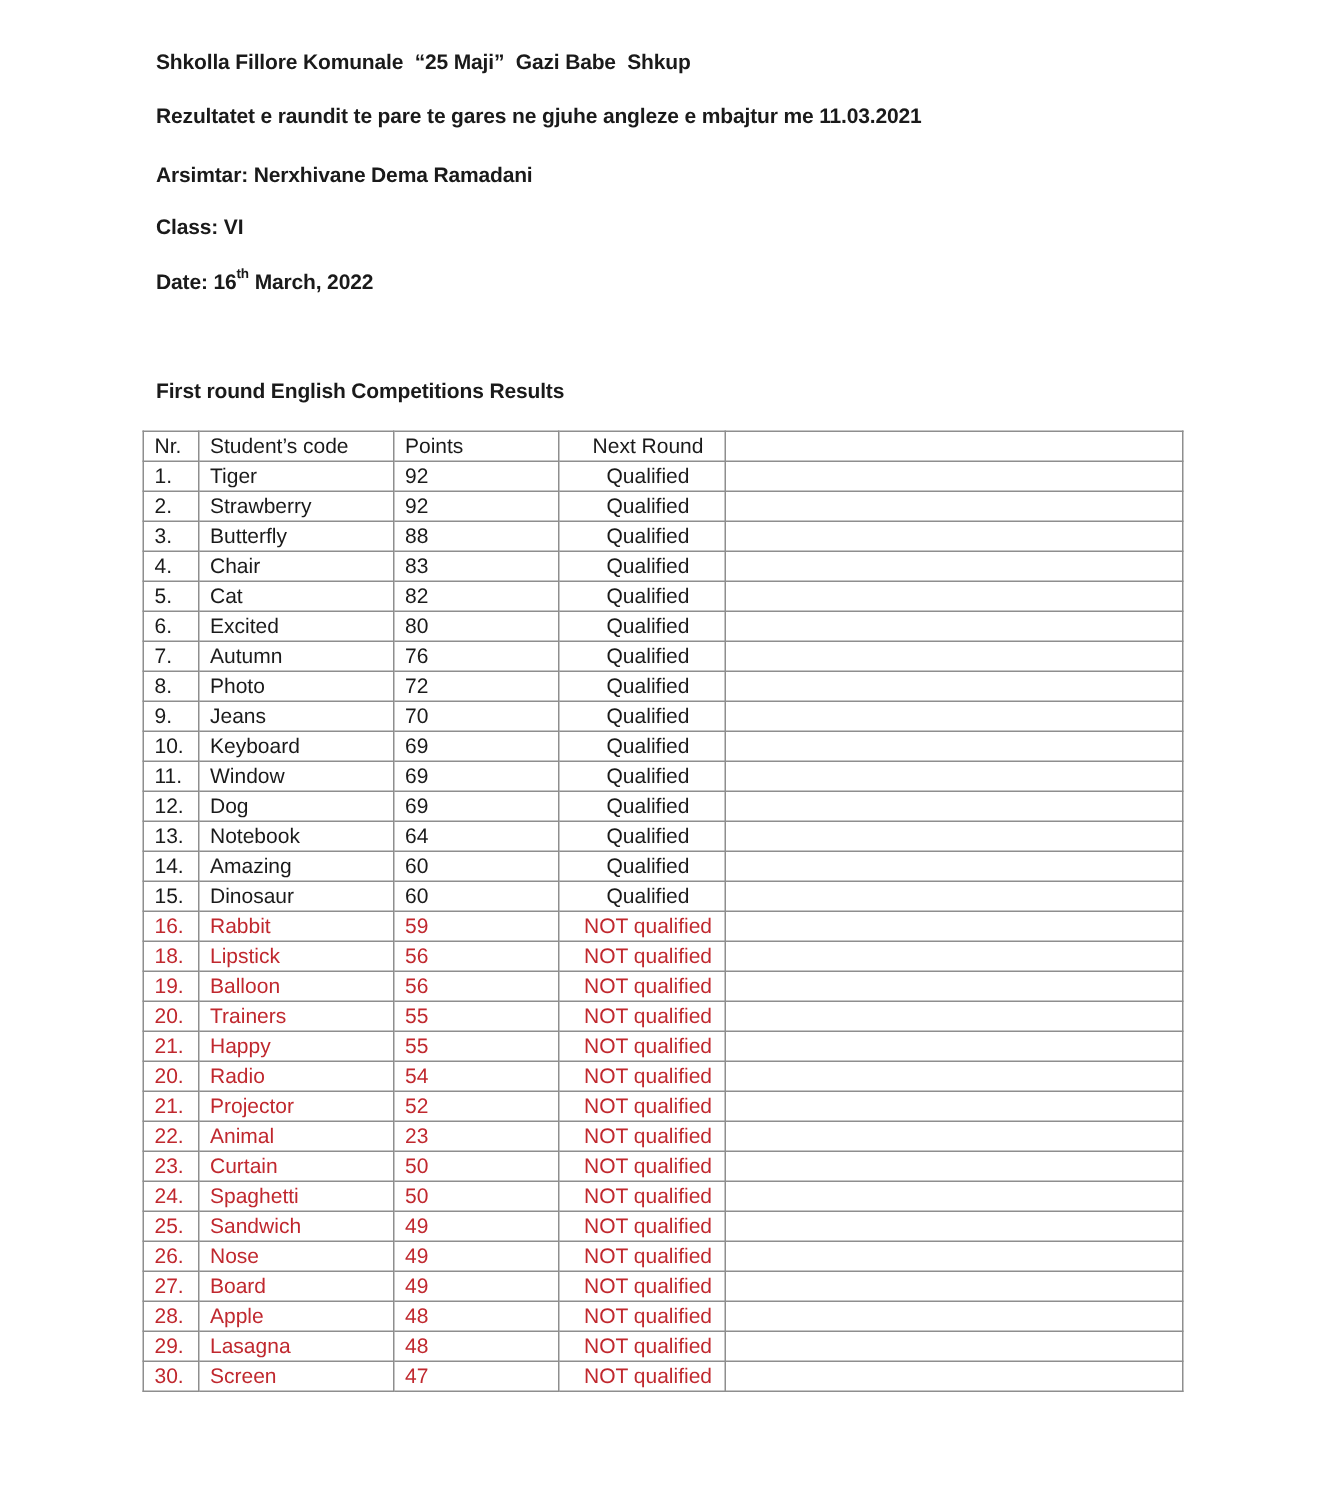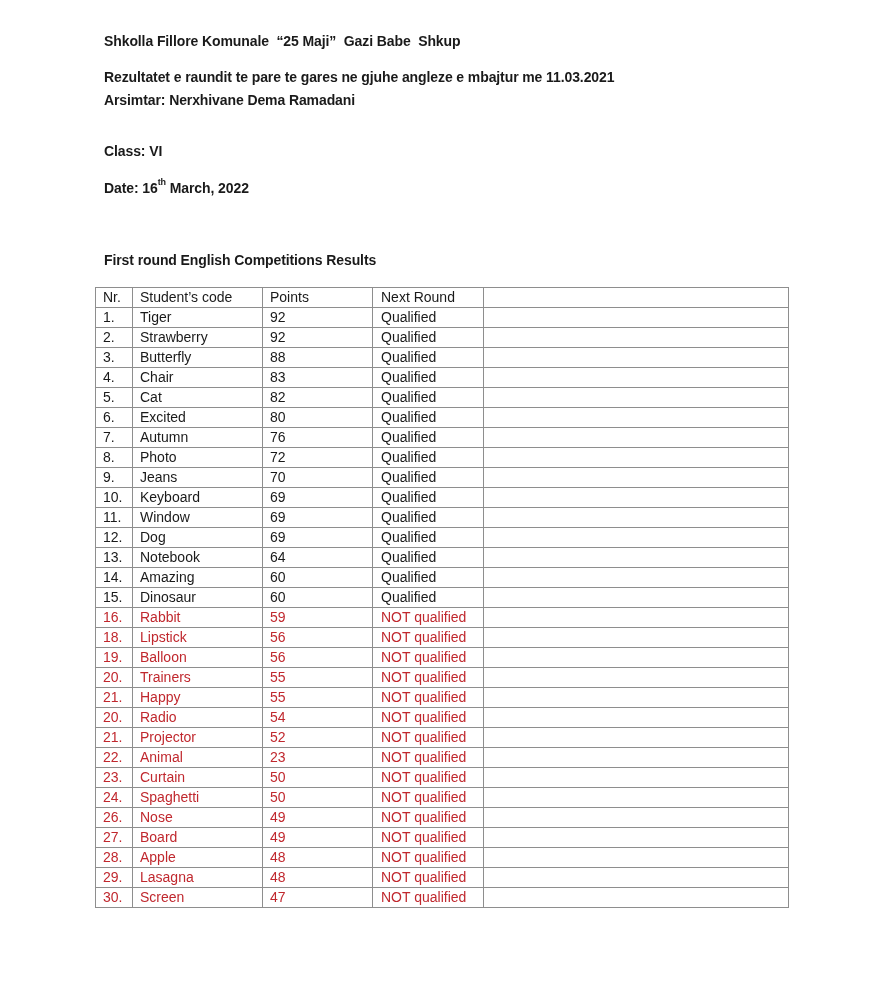--- a/index.html
+++ b/index.html
@@ -22,31 +22,31 @@
     table-layout: fixed;
   }
   table.results td {
     border: 1px solid #8e8e8e;
     height: 19px; padding: 0 0 0 6px;
     line-height: 19px; white-space: nowrap; overflow: hidden;
   }
   table.results td.c-nr { width: 29px; padding-left: 7px; }
   table.results td.c-code { width: 122px; padding-left: 7px; }
   table.results td.c-pts { width: 102px; padding-left: 7px; }
-  table.results td.c-next { width: 102px; padding-left: 8px; }
+  table.results td.c-next { width: 102px; padding-left: 8px; text-align: center; }
   table.results td.c-extra { width: 298px; }
   tr.fail td { color: #c0282e; }
   tr.pass td, tr.head td { color: #1a1a1a; }
 </style>
 </head>
 <body>
 
 <div class="hdr" style="top:33px">Shkolla Fillore Komunale  “25 Maji”  Gazi Babe  Shkup</div>
 <div class="hdr" style="top:69px">Rezultatet e raundit te pare te gares ne gjuhe angleze e mbajtur me 11.03.2021</div>
-<div class="hdr" style="top:92px">Arsimtar: Nerxhivane Dema Ramadani</div>
+<div class="hdr" style="top:108px">Arsimtar: Nerxhivane Dema Ramadani</div>
 <div class="hdr" style="top:143px">Class: VI</div>
 <div class="hdr" style="top:179px"><span>Date: 16</span><sup>th</sup><span> March, 2022</span></div>
 <div class="hdr" style="top:252px">First round English Competitions Results</div>
 
 <table class="results">
   <tbody id="tbody">
     <tr class="head">
       <td class="c-nr">Nr.</td>
       <td class="c-code">Student’s code</td>
       <td class="c-pts">Points</td>
@@ -222,20 +222,27 @@
         <td class="c-extra"></td>
       </tr>
       <tr class="fail">
         <td class="c-nr">24.</td>
         <td class="c-code">Spaghetti</td>
         <td class="c-pts">50</td>
         <td class="c-next">NOT qualified</td>
         <td class="c-extra"></td>
       </tr>
       <tr class="fail">
+        <td class="c-nr">25.</td>
+        <td class="c-code">Sandwich</td>
+        <td class="c-pts">49</td>
+        <td class="c-next">NOT qualified</td>
+        <td class="c-extra"></td>
+      </tr>
+      <tr class="fail">
         <td class="c-nr">26.</td>
         <td class="c-code">Nose</td>
         <td class="c-pts">49</td>
         <td class="c-next">NOT qualified</td>
         <td class="c-extra"></td>
       </tr>
       <tr class="fail">
         <td class="c-nr">27.</td>
         <td class="c-code">Board</td>
         <td class="c-pts">49</td>

